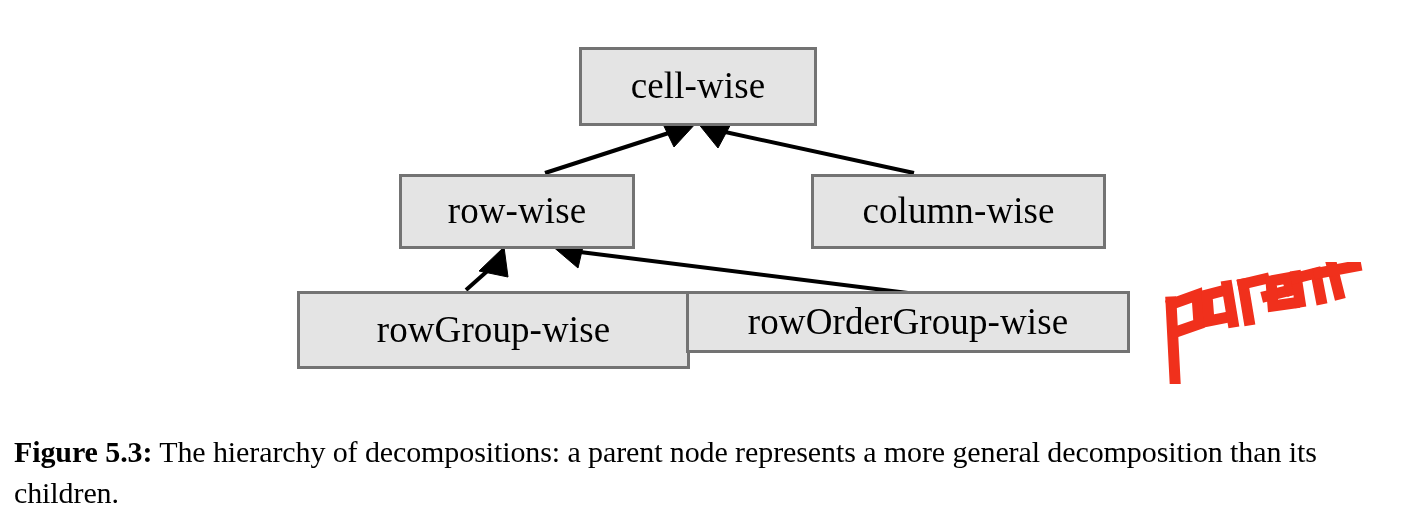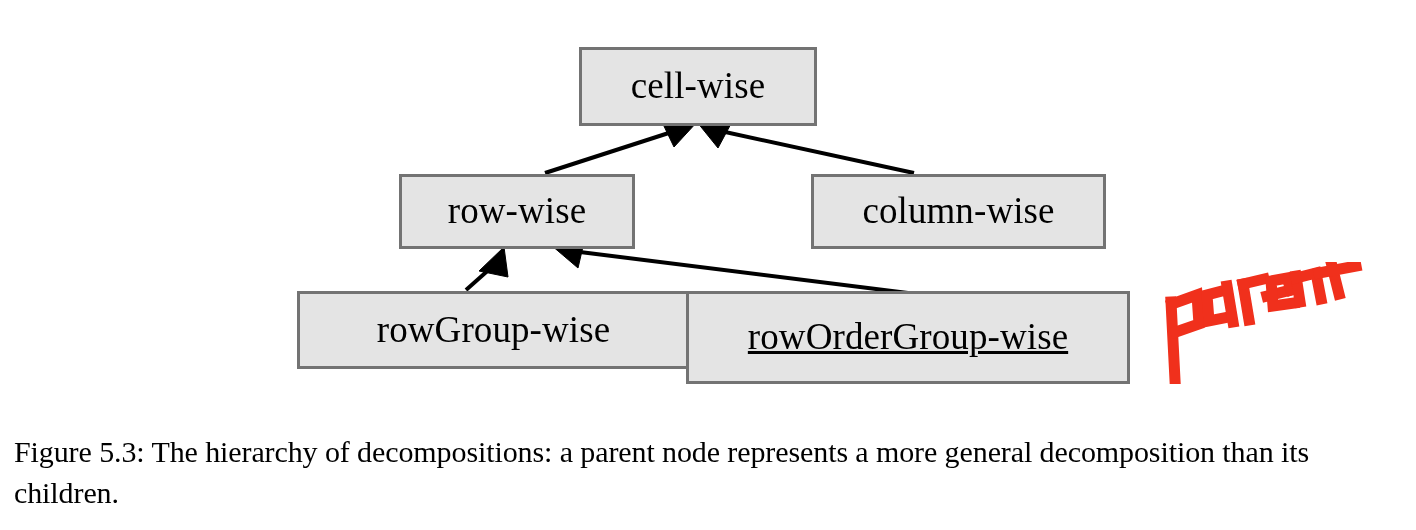--- a/index.html
+++ b/index.html
@@ -51,21 +51,21 @@
     display: block;
     transform: translateY(-1px);
     white-space: nowrap;
   }
 
   
   #node-cell-wise      { left: 579px; top: 47px;  width: 238px; height: 79px; }
   #node-row-wise       { left: 399px; top: 174px; width: 236px; height: 75px; }
   #node-column-wise    { left: 763px; top: 174px; width: 295px; height: 75px; margin-left: 48px; }
   #node-rowgroup-wise  { left: 269px; top: 291px; width: 393px; height: 78px; margin-left: 28px; }
-  #node-roworder-wise  { left: 686px; top: 291px; width: 444px; height: 93px; text-decoration: underline; }
+  #node-roworder-wise  { left: 686px; top: 291px; width: 444px; height: 62px; }
 
   
   #annotation-parent {
     position: absolute;
     left: 1163px;
     top: 262px;
     width: 200px;
     height: 122px;
     z-index: 5;
   }
@@ -76,21 +76,21 @@
     left: 14px;
     top: 432px;
     width: 1390px;
     font-family: "Liberation Serif", "DejaVu Serif", serif;
     font-size: 30px;
     line-height: 1.36;
     color: #000000;
     letter-spacing: -0.1px;
   }
   #caption .fig-label {
-    font-weight: normal;
+    font-weight: bold;
   }
 </style>
 </head>
 <body>
 
 <div id="page">
 
   <div id="diagram">
 
     <svg id="arrow-layer" viewBox="0 0 1416 400">

